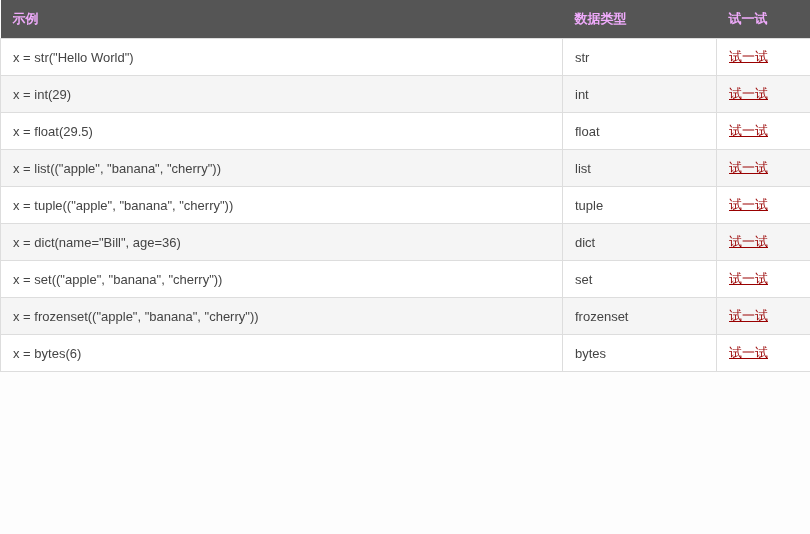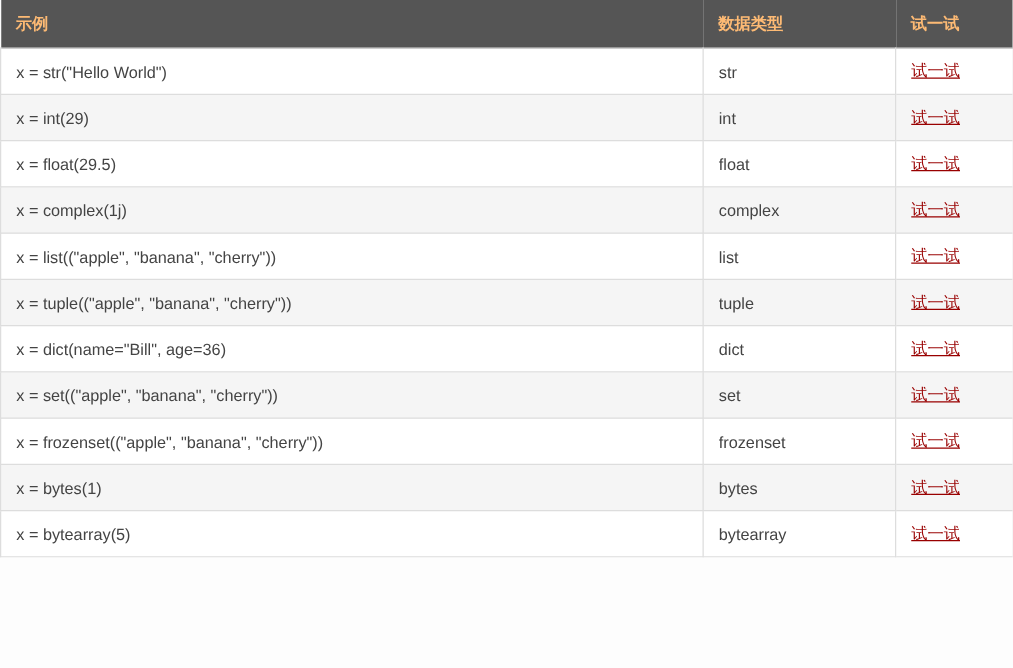--- a/index.html
+++ b/index.html
@@ -14,21 +14,21 @@
   .wrap {
     width: 810px;
   }
   table {
     width: 100%;
     border-collapse: collapse;
     table-layout: fixed;
   }
   thead tr {
     background: #555555;
-    color: #fdba74;
+    color: #f0abfc;
   }
   th {
     text-align: left;
     font-weight: bold;
     padding: 10px 12px;
     font-size: 13px;
   }
   th.col-example { width: 562px; }
   th.col-type    { width: 154px; }
   th.col-try     { width: 94px; }
@@ -77,25 +77,20 @@
           <td>x = int(29)</td>
           <td>int</td>
           <td><a class="try" href="#">试一试</a></td>
         </tr>
         <tr>
           <td>x = float(29.5)</td>
           <td>float</td>
           <td><a class="try" href="#">试一试</a></td>
         </tr>
         <tr>
-          <td>x = complex(1j)</td>
-          <td>complex</td>
-          <td><a class="try" href="#">试一试</a></td>
-        </tr>
-        <tr>
           <td>x = list(("apple", "banana", "cherry"))</td>
           <td>list</td>
           <td><a class="try" href="#">试一试</a></td>
         </tr>
         <tr>
           <td>x = tuple(("apple", "banana", "cherry"))</td>
           <td>tuple</td>
           <td><a class="try" href="#">试一试</a></td>
         </tr>
         <tr>
@@ -107,24 +102,19 @@
           <td>x = set(("apple", "banana", "cherry"))</td>
           <td>set</td>
           <td><a class="try" href="#">试一试</a></td>
         </tr>
         <tr>
           <td>x = frozenset(("apple", "banana", "cherry"))</td>
           <td>frozenset</td>
           <td><a class="try" href="#">试一试</a></td>
         </tr>
         <tr>
-          <td>x = bytes(1)</td>
+          <td>x = bytes(6)</td>
           <td>bytes</td>
-          <td><a class="try" href="#">试一试</a></td>
-        </tr>
-        <tr>
-          <td>x = bytearray(5)</td>
-          <td>bytearray</td>
           <td><a class="try" href="#">试一试</a></td>
         </tr>
       </tbody>
   </table>
 </div>
 
 </body></html>

